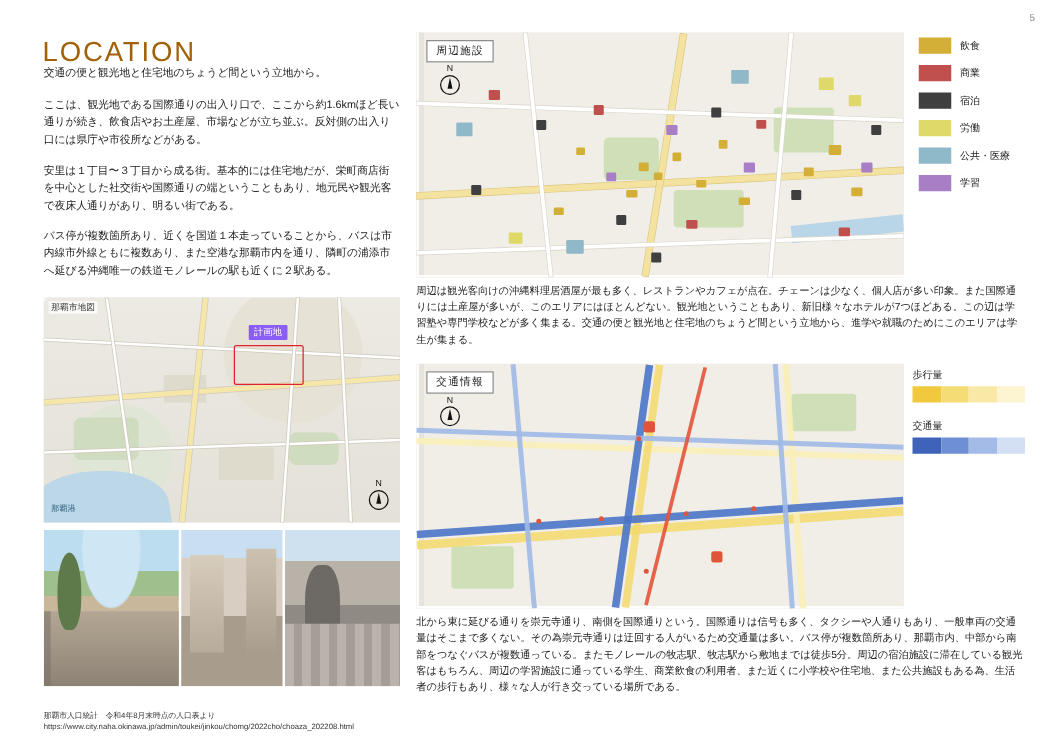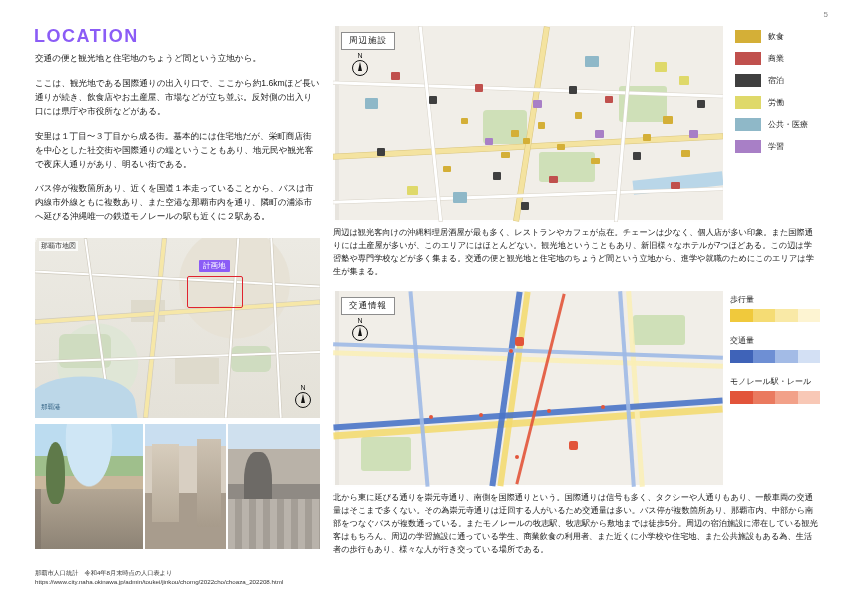--- a/index.html
+++ b/index.html
@@ -18,24 +18,24 @@
   .page {
     position: absolute;
     inset: 0;
     background: #ffffff;
   }
   
   .page-title {
     position: absolute;
     left: 34px;
     top: 14px;
-    font-size: 18px;
+    font-size: 22px;
     letter-spacing: 1.5px;
-    font-weight: bold;
-    color: #8b5cf6;
+    font-weight: normal;
+    color: #a16207;
   }
   .page-number {
     position: absolute;
     right: 14px;
     top: 10px;
     font-size: 8px;
     color: #8a8a8a;
   }
   
   .left-text {
@@ -624,26 +624,17 @@
     </div>
     <div class="legend-group">
       <div class="legend-group-title">交通量</div>
       <div class="grad-bar">
         <span style="background:#3f63b8"></span>
           <span style="background:#6e8fd4"></span>
           <span style="background:#a3bbe6"></span>
           <span style="background:#d3e0f4"></span>
       </div>
     </div>
-    <div class="legend-group">
-      <div class="legend-group-title">モノレール駅・レール</div>
-      <div class="grad-bar">
-        <span style="background:#e2543a"></span>
-          <span style="background:#ea7a5f"></span>
-          <span style="background:#f2a189"></span>
-          <span style="background:#f8c8b6"></span>
-      </div>
-    </div>
   </div>
 
   <div class="caption" id="traffic-caption">北から東に延びる通りを崇元寺通り、南側を国際通りという。国際通りは信号も多く、タクシーや人通りもあり、一般車両の交通量はそこまで多くない。その為崇元寺通りは迂回する人がいるため交通量は多い。バス停が複数箇所あり、那覇市内、中部から南部をつなぐバスが複数通っている。またモノレールの牧志駅、牧志駅から敷地までは徒歩5分。周辺の宿泊施設に滞在している観光客はもちろん、周辺の学習施設に通っている学生、商業飲食の利用者、また近くに小学校や住宅地、また公共施設もある為、生活者の歩行もあり、様々な人が行き交っている場所である。</div>
 
 </div>
 
 </body></html>

